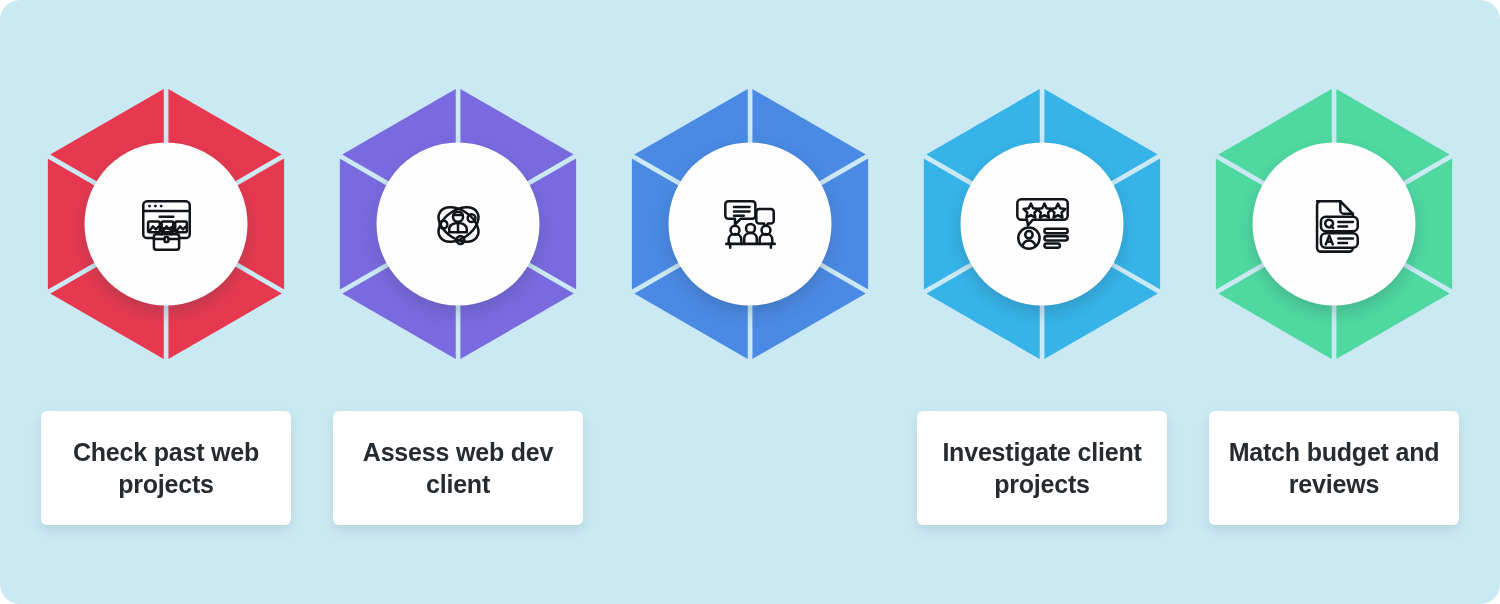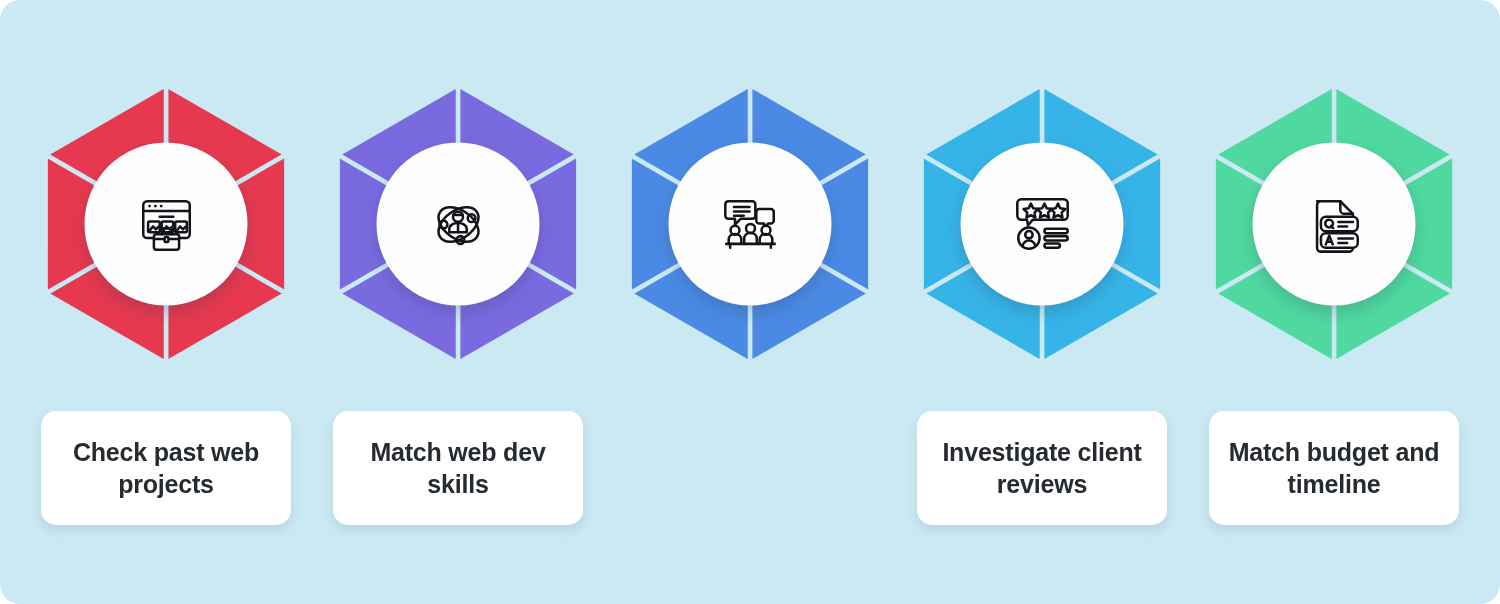--- a/index.html
+++ b/index.html
@@ -78,21 +78,21 @@
     height: 62px;
     display: block;
   }
   .hex-icon svg { display: block; width: 100%; height: 100%; }
   
   .label-card {
     margin-top: 48px;
     width: 250px;
     min-height: 114px;
     background: #ffffff;
-    border-radius: 15px;
+    border-radius: 6px;
     box-shadow: 0 5px 11px rgba(40, 70, 90, 0.13);
     display: flex;
     align-items: center;
     justify-content: center;
     box-sizing: border-box;
     padding: 8px 16px;
   }
   .label-text {
     font-family: "Liberation Sans", sans-serif;
     font-size: 25px;
@@ -166,21 +166,21 @@
       <circle cx="34" cy="48" r="4"></circle>
       <circle cx="31.5" cy="24" r="5.2" fill="#ffffff"></circle>
       <path d="M26.6 22.3 h9.8"></path>
       <path d="M22.5 40 v-3.5 c0-3.6 4-6 9-6 s9 2.4 9 6 V40 z" fill="#ffffff"></path>
       <line x1="31.5" y1="30.8" x2="31.5" y2="40"></line>
     </svg>
             </span>
        </div>
      </div>
      <div class="label-card">
-       <div class="label-text">Match web dev skills</div>
+       <div class="label-text">Assess web dev client</div>
      </div>
       </div>
       <div class="step">
         <div class="hex-badge">
        <svg class="hex-svg" viewBox="0 0 250 278">
             <polygon points="125,139 125.00,0.00 245.38,69.50" fill="#4a8ae4" stroke="#cbe9f3" stroke-width="4.5" stroke-linejoin="round"></polygon>
             <polygon points="125,139 245.38,69.50 245.38,208.50" fill="#4a8ae4" stroke="#cbe9f3" stroke-width="4.5" stroke-linejoin="round"></polygon>
             <polygon points="125,139 245.38,208.50 125.00,278.00" fill="#4a8ae4" stroke="#cbe9f3" stroke-width="4.5" stroke-linejoin="round"></polygon>
             <polygon points="125,139 125.00,278.00 4.62,208.50" fill="#4a8ae4" stroke="#cbe9f3" stroke-width="4.5" stroke-linejoin="round"></polygon>
             <polygon points="125,139 4.62,208.50 4.62,69.50" fill="#4a8ae4" stroke="#cbe9f3" stroke-width="4.5" stroke-linejoin="round"></polygon>
@@ -228,21 +228,21 @@
       <circle cx="18" cy="42.5" r="3.8"></circle>
       <path d="M11.5 53.5 c1.2 -3.2 3.6 -5 6.5 -5 s5.3 1.8 6.5 5"></path>
       <rect x="34" y="36.5" width="24" height="4.6" rx="2.3"></rect>
       <rect x="34" y="44" width="24" height="4.6" rx="2.3"></rect>
       <rect x="34" y="51.5" width="16" height="4.6" rx="2.3"></rect>
     </svg>
             </span>
        </div>
      </div>
      <div class="label-card">
-       <div class="label-text">Investigate client reviews</div>
+       <div class="label-text">Investigate client projects</div>
      </div>
       </div>
       <div class="step">
         <div class="hex-badge">
        <svg class="hex-svg" viewBox="0 0 250 278">
             <polygon points="125,139 125.00,0.00 245.38,69.50" fill="#4fd9a0" stroke="#cbe9f3" stroke-width="4.5" stroke-linejoin="round"></polygon>
             <polygon points="125,139 245.38,69.50 245.38,208.50" fill="#4fd9a0" stroke="#cbe9f3" stroke-width="4.5" stroke-linejoin="round"></polygon>
             <polygon points="125,139 245.38,208.50 125.00,278.00" fill="#4fd9a0" stroke="#cbe9f3" stroke-width="4.5" stroke-linejoin="round"></polygon>
             <polygon points="125,139 125.00,278.00 4.62,208.50" fill="#4fd9a0" stroke="#cbe9f3" stroke-width="4.5" stroke-linejoin="round"></polygon>
             <polygon points="125,139 4.62,208.50 4.62,69.50" fill="#4fd9a0" stroke="#cbe9f3" stroke-width="4.5" stroke-linejoin="round"></polygon>
@@ -259,17 +259,17 @@
       <line x1="36" y1="34" x2="45" y2="34"></line>
       <rect x="18" y="41" width="38" height="15" rx="5" fill="#ffffff"></rect>
       <path d="M23 52.5 l3.6 -9 3.6 9 M24.3 49.7 h4.6"></path>
       <line x1="36" y1="46.5" x2="51" y2="46.5"></line>
       <line x1="36" y1="51" x2="45" y2="51"></line>
     </svg>
             </span>
        </div>
      </div>
      <div class="label-card">
-       <div class="label-text">Match budget and timeline</div>
+       <div class="label-text">Match budget and reviews</div>
      </div>
       </div>
     </div>
 </div>
 
 </body></html>

